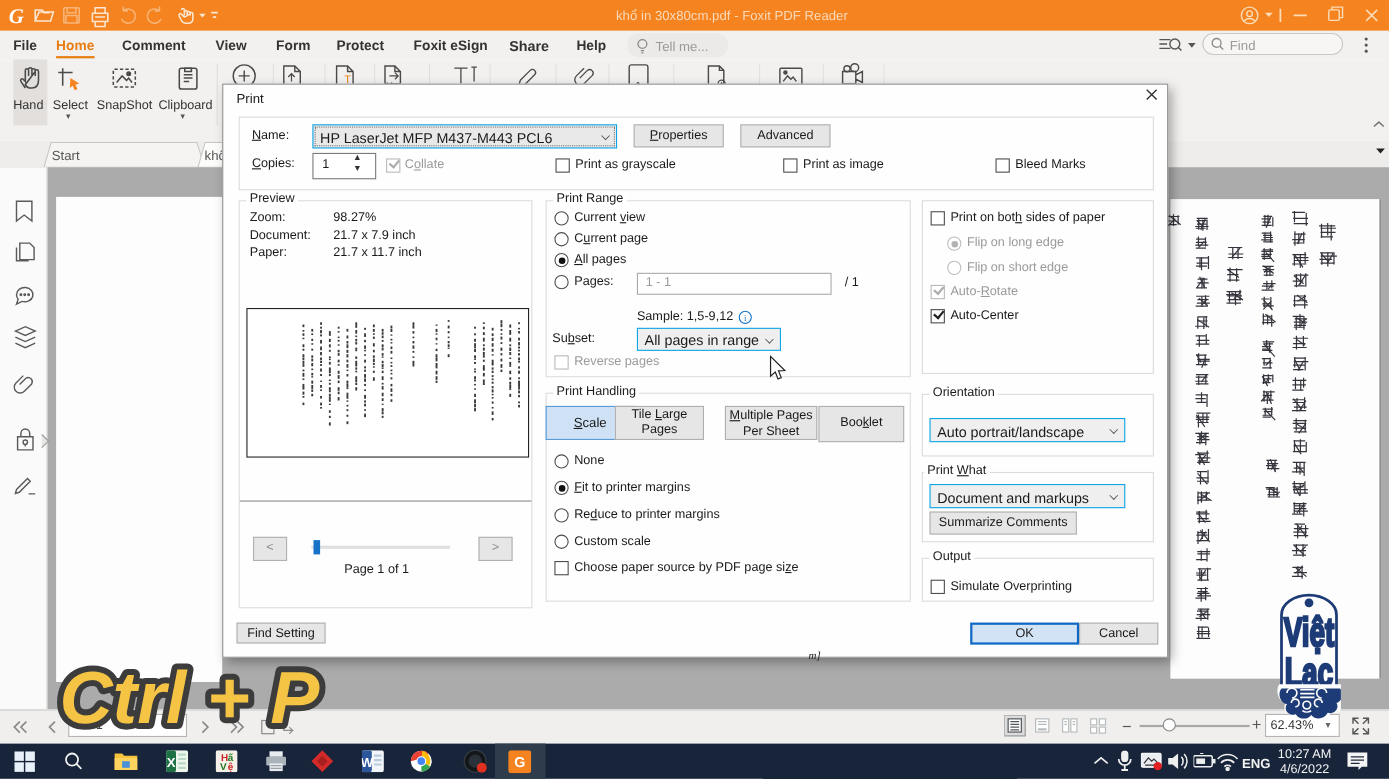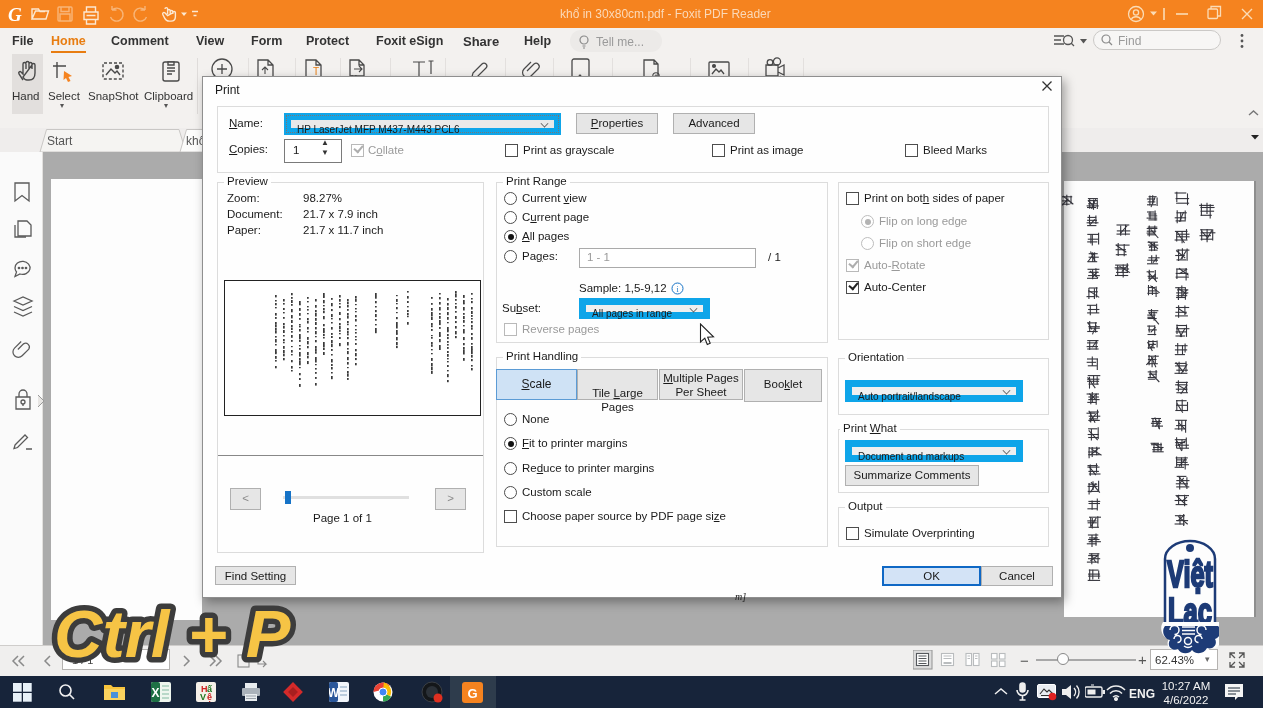--- a/index.html
+++ b/index.html
@@ -10,21 +10,21 @@
 .cb.gray:before{border-color:#aeaeae}
 .rad{position:absolute;width:13px;height:13px;background:#fff;border:1px solid #4d4d4d;border-radius:50%}
 .rad.sel:before{content:"";position:absolute;left:2.5px;top:2.5px;width:6px;height:6px;border-radius:50%;background:#111}
 .rad.dis{border-color:#bdbdbd}
 .rad.dis.sel:before{background:#b3b3b3}
 .lbl{position:absolute;font-size:11.5px;color:#1a1a1a;white-space:nowrap}
 .glbl{position:absolute;font-size:11.5px;color:#9a9a9a;white-space:nowrap}
 .grp{position:absolute;border:1px solid #dcdcdc}
 .grptitle{position:absolute;top:-8px;left:6px;background:#fff;padding:0 3px;font-size:11.5px;color:#1a1a1a;white-space:nowrap}
 .btn{position:absolute;background:#e6e6e6;border:1px solid #b0b0b0;font-size:11.5px;color:#1a1a1a;text-align:center;line-height:19px}
-.combo{position:absolute;background:#efefef;border:7px solid #0ea5e9;font-size:10px;color:#1a1a1a}
+.combo{position:absolute;background:#efefef;border:1px solid #0ea5e9;font-size:13px;color:#1a1a1a}
 .combo .car{position:absolute;right:6px;top:50%;margin-top:-4px;width:7px;height:7px;border-right:1.5px solid #555;border-bottom:1.5px solid #555;transform:rotate(45deg) scale(.8)}
 </style></head>
 <body>
 
 <div class="abs" id="titlebar" style="left:0;top:0;width:1263px;height:28px;background:#f5831f"></div>
 <div class="abs" style="left:560px;top:7px;font-size:12px;color:#fbd9b8">khổ in 30x80cm.pdf - Foxit PDF Reader</div>
 <svg class="abs" style="left:0;top:0" width="380" height="28" viewBox="0 0 380 28">
  <text x="8" y="21" font-size="19" font-weight="bold" fill="#fff" font-family="Liberation Serif" font-style="italic">G</text>
  <g stroke="#fce8d2" stroke-width="1.4" fill="none">
   <path d="M32 19 l3.5-8 h13 l-2.5 8 z M32 19 v-10 h6.5 l1.5 2.5 h5"></path>
@@ -1208,21 +1208,21 @@
       <span style="position:absolute;left:6px;top:3px">All pages in range</span>
       <span class="car"></span>
     </div>
  <div class="cb gray" style="left:301px;top:246px"></div>
  <div class="glbl" style="left:319px;top:246px">Reverse pages</div>
 
  <div class="grp" style="left:293px;top:280px;width:332px;height:190px">
       <div class="grptitle">Print Handling</div>
     </div>
  <div class="abs" style="left:293px;top:292px;width:81px;height:31px;background:#cfe2f5;border:1px solid #5b9bd5;font-size:12px;color:#1a1a1a;text-align:center;line-height:29px"><u>S</u>cale</div>
- <div class="btn" style="left:374px;top:292px;width:81px;height:31px;line-height:14px;padding-top:16px">Tile <u>L</u>arge<br>Pages</div>
+ <div class="btn" style="left:356px;top:292px;width:81px;height:31px;line-height:14px;padding-top:0">Tile <u>L</u>arge<br>Pages</div>
  <div class="btn" style="left:456px;top:292px;width:84px;height:31px;line-height:14px;padding-top:1px"><u>M</u>ultiple Pages<br>Per Sheet</div>
  <div class="btn" style="left:541px;top:292px;width:78px;height:33px;line-height:29px">Boo<u>k</u>let</div>
  <div class="rad" style="left:301px;top:336px"></div>
     <div class="lbl" style="left:319px;top:336px">None</div>
  <div class="rad sel" style="left:301px;top:360px"></div>
     <div class="lbl" style="left:319px;top:360px"><u>F</u>it to printer margins</div>
  <div class="rad" style="left:301px;top:385px"></div>
     <div class="lbl" style="left:319px;top:385px">Re<u>d</u>uce to printer margins</div>
  <div class="rad" style="left:301px;top:409px"></div>
     <div class="lbl" style="left:319px;top:409px">Custom scale</div>

